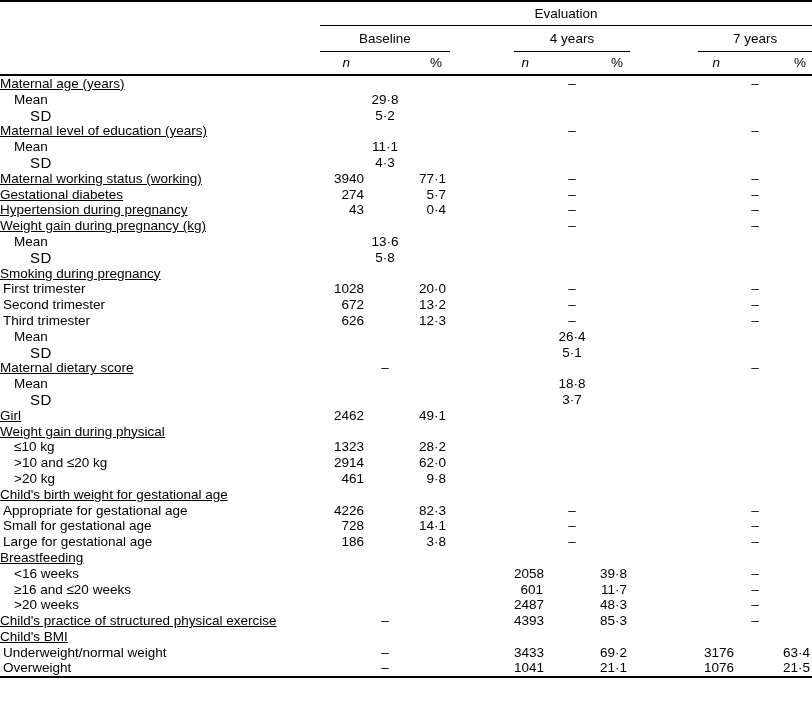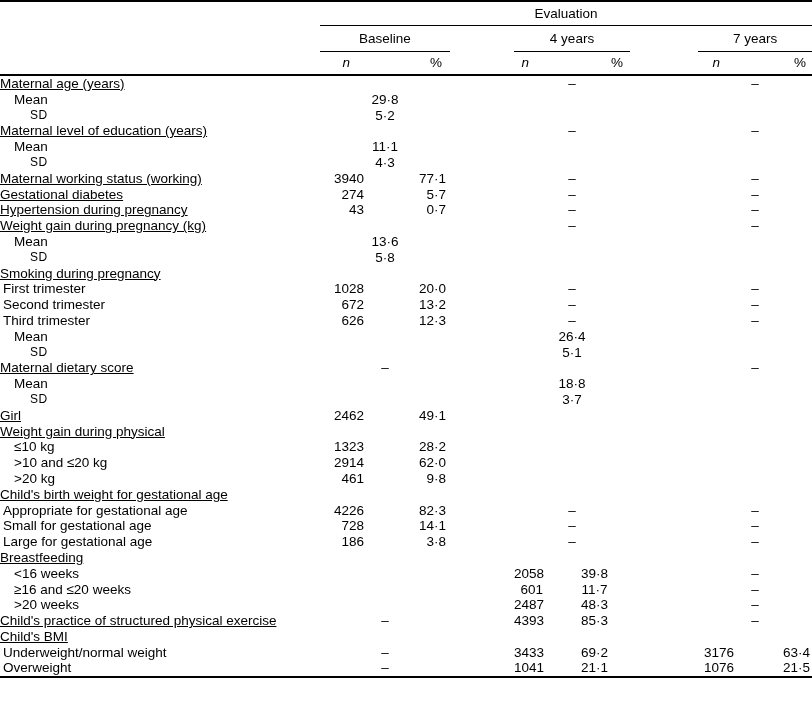--- a/index.html
+++ b/index.html
@@ -67,27 +67,27 @@
   .nh-y4 { padding-right: 33px; }
   .ph-y4 { padding-right: 7px; }
   .nh-y7 { padding-right: 32px; }
   .ph-y7 { padding-right: 6px; }
 
   
   td.lbl  { text-align: left; }
   td.ind0 { padding-left: 0; text-decoration: underline; }
   td.ind1 { padding-left: 3px; }
   td.ind2 { padding-left: 14px; }
-  td.sc   { font-size: 12px; letter-spacing: 0.4px; padding-left: 30px; }
+  td.sc   { font-size: 15px; letter-spacing: 0.4px; padding-left: 30px; }
   td.num  { text-align: right; }
   td.ctr  { text-align: center; }
   td.n-b  { padding-right: 21px; }
   td.p-b  { padding-right: 4px; }
   td.n-y4 { padding-right: 19px; }
-  td.p-y4 { padding-right: 3px; text-align: center; }
+  td.p-y4 { padding-right: 3px; }
   td.n-y7 { padding-right: 18px; margin-left: 27px; }
   td.p-y7 { padding-right: 2px; }
 </style>
 </head>
 <body>
 
 <div class="page">
   <table class="chars">
     <colgroup>
       <col class="c-lbl">
@@ -198,21 +198,21 @@
           <td class="num n-b">274</td>
           <td class="num p-b">5·7</td>
           <td class="sp"></td>
           <td class="ctr" colspan="2">–</td>
           <td class="sp"></td>
           <td class="ctr" colspan="2">–</td>
         </tr>
         <tr>
           <td class="lbl ind0">Hypertension during pregnancy</td>
           <td class="num n-b">43</td>
-          <td class="num p-b">0·7</td>
+          <td class="num p-b">0·4</td>
           <td class="sp"></td>
           <td class="ctr" colspan="2">–</td>
           <td class="sp"></td>
           <td class="ctr" colspan="2">–</td>
         </tr>
         <tr>
           <td class="lbl ind0">Weight gain during pregnancy (kg)</td>
           <td class="num n-b"></td>
           <td class="num p-b"></td>
           <td class="sp"></td>

